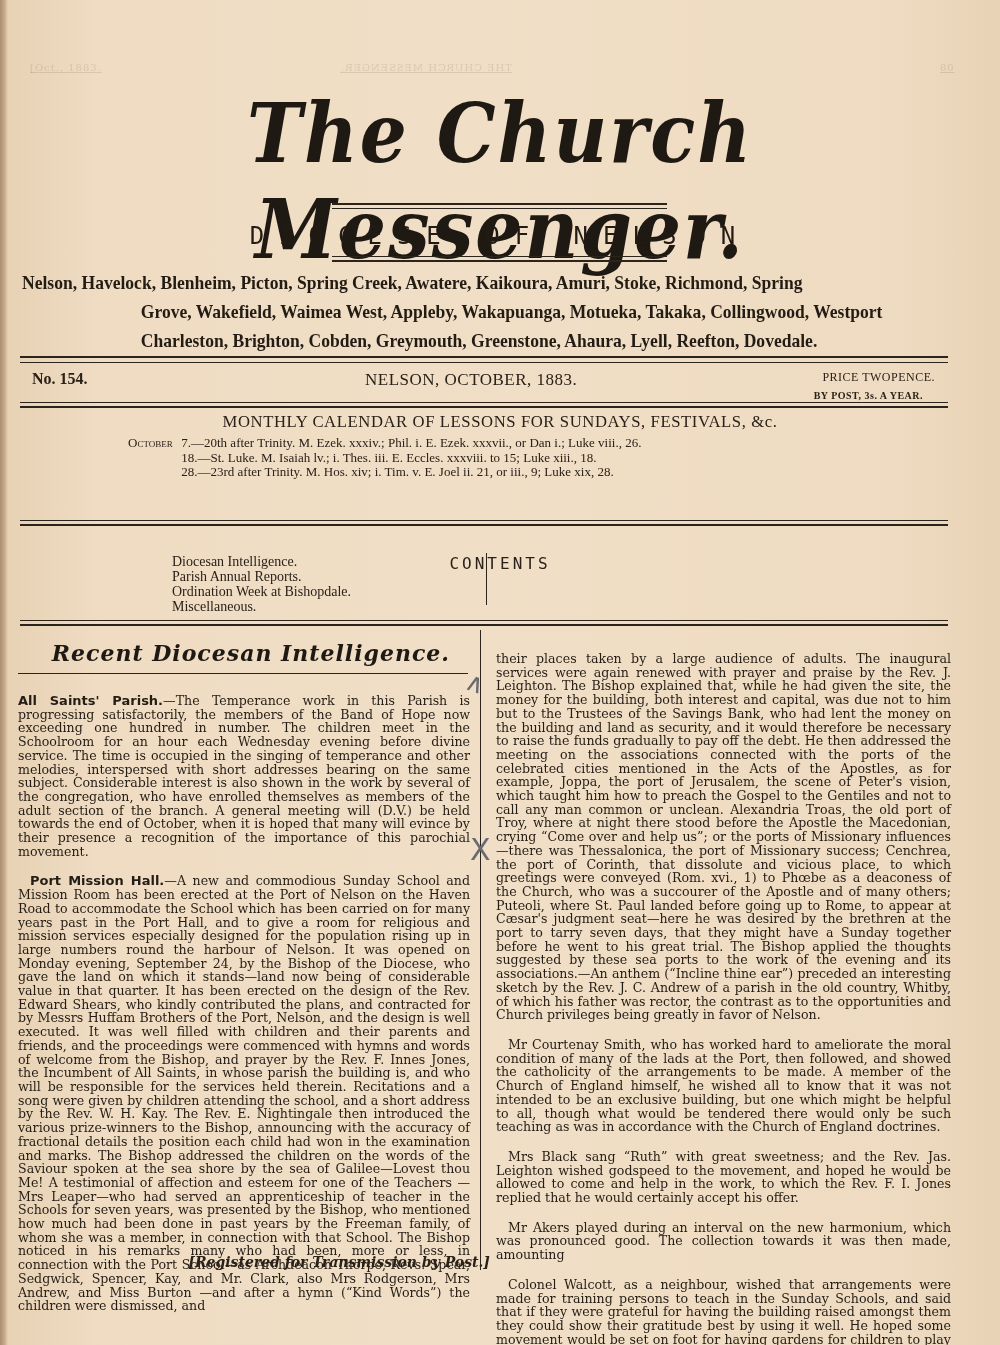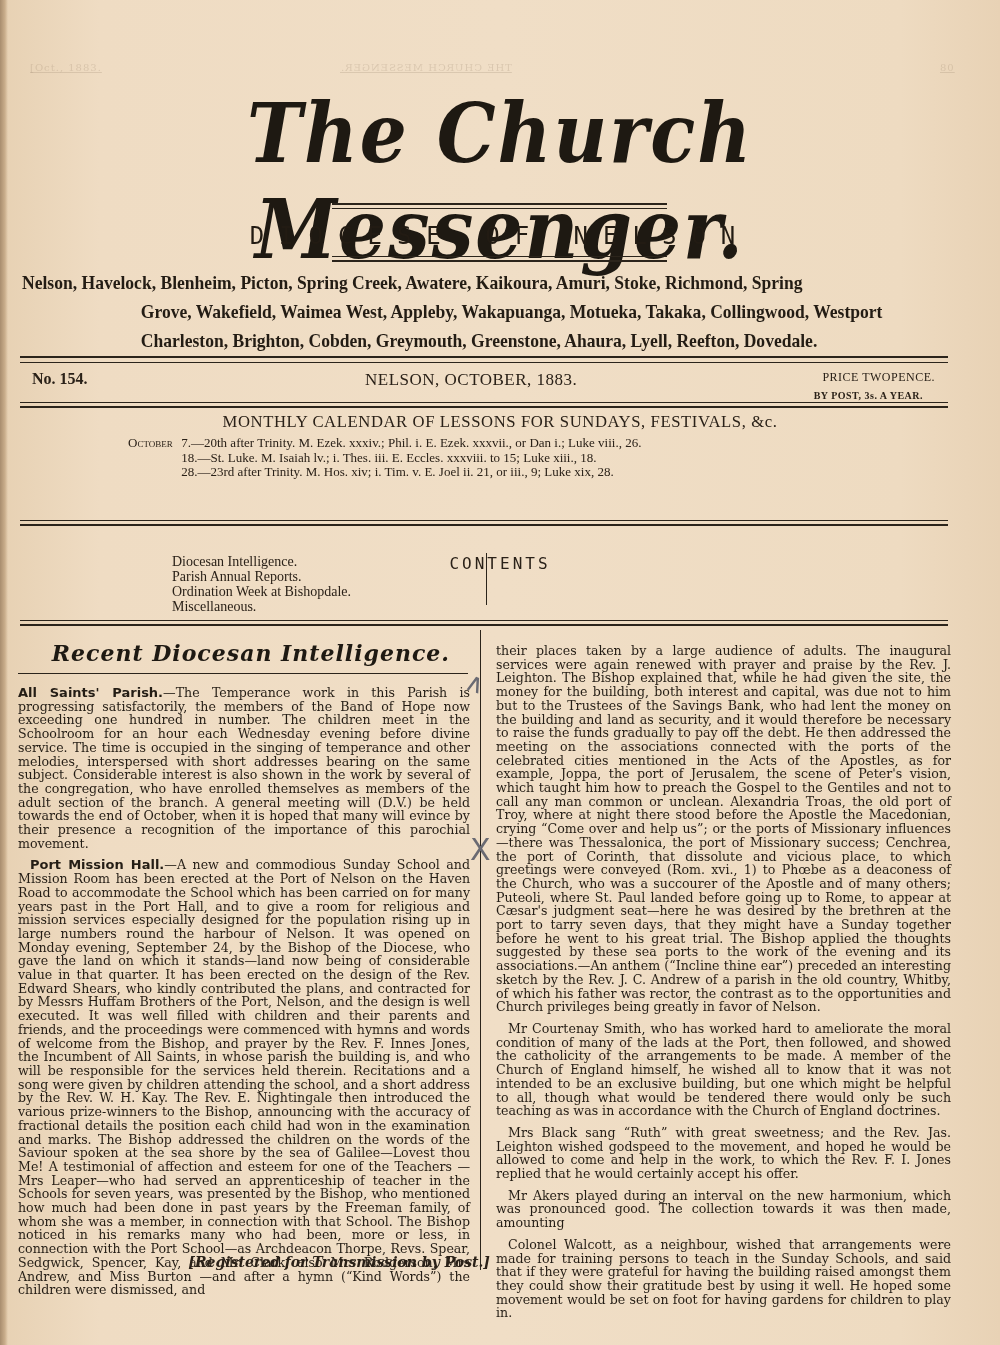--- a/index.html
+++ b/index.html
@@ -73,21 +73,21 @@
     .contents-divider { position: absolute; left: 486px; top: 553px; width: 1px; height: 52px; background: #2b241b; }
     .section-title {
       position: absolute; left: 40px; top: 640px; width: 410px; text-align: right;
       font-family: "DejaVu Serif", serif; font-weight: bold; font-style: italic;
       font-size: 22px; letter-spacing: 1px; color: #1e1912;
     }
     .col {
       position: absolute; font-family: "DejaVu Serif", serif; font-size: 12.6px;
       line-height: 13.7px; text-align: justify; color: #241d15;
     }
-    .col p { margin: 8px 0 4px 0; text-indent: 12px; }
+    .col p { margin: 16px 0 4px 0; text-indent: 12px; }
     .col p.first { text-indent: 0; }
     .col .runin { font-family: "DejaVu Sans", sans-serif; font-weight: bold; font-size: 13px; }
     .col-left { left: 18px; top: 678px; width: 452px; }
     .col-right { left: 496px; top: 636px; width: 455px; }
     .col-divider { position: absolute; left: 480px; top: 630px; width: 1px; height: 640px; background: #2b241b; }
     .footer-note {
       position: absolute; left: 0; top: 1254px; width: 490px; text-align: right;
       font-family: "DejaVu Serif", serif; font-style: italic; font-weight: bold; font-size: 14px;
     }
     .pencil { position: absolute; color: #6a6a72; font-family: "DejaVu Sans", sans-serif; }

